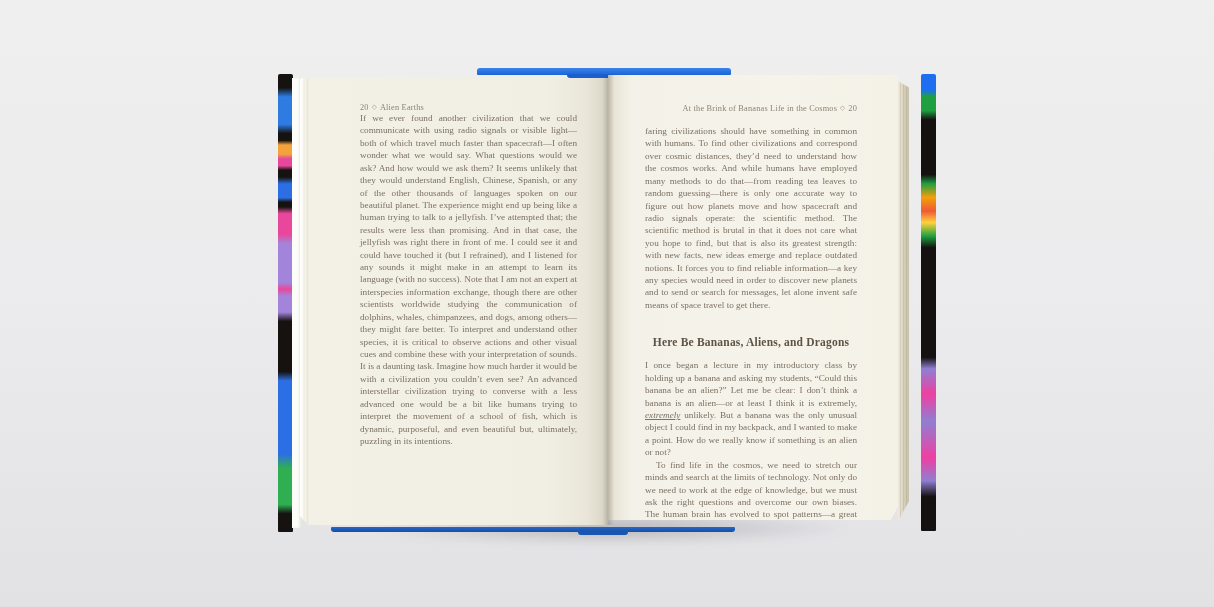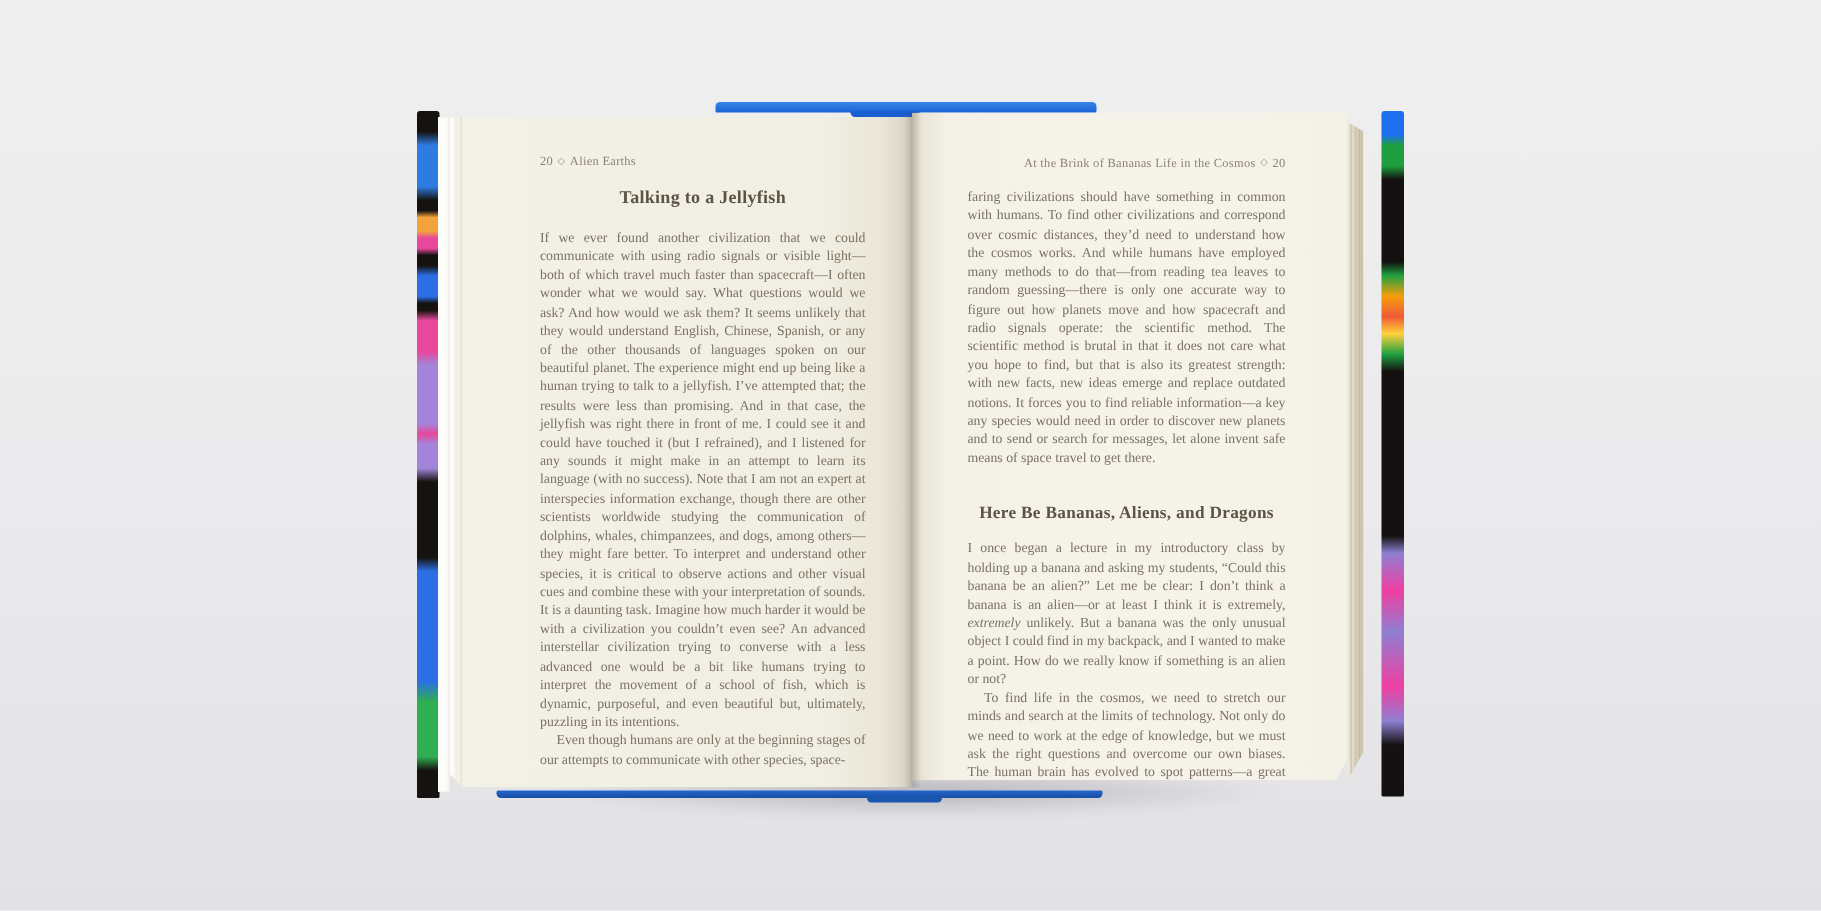--- a/index.html
+++ b/index.html
@@ -90,44 +90,42 @@
   h2.section {
     font-size:12px; font-weight:bold; color:#5d5345; text-align:center;
     letter-spacing:.2px; margin:12px 0 13px;
   }
   h2.section.right-h { font-size:11.5px; margin:25px 0 11px; }
   p.body {
     font-size:9.2px; line-height:12.42px; color:#7c7163; text-align:justify;
     margin:0; hyphens:auto; -webkit-hyphens:auto;
   }
   p.indent { text-indent:11px; }
-  em { font-style:italic; }
+  em { font-style:italic;text-decoration:underline; }
 </style>
 </head>
 <body>
 
 <div class="book-shadow"></div>
 
 <div class="cover-strip left"></div>
 <div class="cover-strip right"></div>
 <div class="inner-cover-left"></div>
 
 <div class="spine-top"></div>
 <div class="spine-top-notch"></div>
 <div class="spine-bottom"></div>
 <div class="spine-bottom-notch"></div>
 
 <div class="page page-left">
   <div class="page-inner-left">
     <div class="running-head">
       <span>20</span><span class="sep">◇</span><span>Alien Earths</span>
     </div>
-    <h2 class="section">Talking to a Jellyfish</h2>
     <p class="body">If we ever found another civilization that we could communicate with using radio signals or visible light—both of which travel much faster than spacecraft—I often wonder what we would say. What questions would we ask? And how would we ask them? It seems unlikely that they would understand English, Chinese, Spanish, or any of the other thousands of languages spoken on our beautiful planet. The experience might end up being like a human trying to talk to a jellyfish. I’ve attempted that; the results were less than promising. And in that case, the jellyfish was right there in front of me. I could see it and could have touched it (but I refrained), and I listened for any sounds it might make in an attempt to learn its language (with no success). Note that I am not an expert at interspecies information exchange, though there are other scientists worldwide studying the communication of dolphins, whales, chimpanzees, and dogs, among others—they might fare better. To interpret and understand other species, it is critical to observe actions and other visual cues and combine these with your interpretation of sounds. It is a daunting task. Imagine how much harder it would be with a civilization you couldn’t even see? An advanced interstellar civilization trying to converse with a less advanced one would be a bit like humans trying to interpret the movement of a school of fish, which is dynamic, purposeful, and even beautiful but, ultimately, puzzling in its intentions.</p>
-    <p class="body indent">Even though humans are only at the beginning stages of our attempts to communicate with other species, space-</p>
   </div>
 </div>
 
 <div class="page page-right">
   <div class="page-inner-right">
     <div class="running-head right">
       <span>At the Brink of Bananas Life in the Cosmos</span><span class="sep">◇</span><span>20</span>
     </div>
     <p class="body" style="margin-top:12px;">faring civilizations should have something in common with humans. To find other civilizations and correspond over cosmic distances, they’d need to understand how the cosmos works. And while humans have employed many methods to do that—from reading tea leaves to random guessing—there is only one accurate way to figure out how planets move and how spacecraft and radio signals operate: the scientific method. The scientific method is brutal in that it does not care what you hope to find, but that is also its greatest strength: with new facts, new ideas emerge and replace outdated notions. It forces you to find reliable information—a key any species would need in order to discover new planets and to send or search for messages, let alone invent safe means of space travel to get there.</p>
     <h2 class="section right-h">Here Be Bananas, Aliens, and Dragons</h2>

